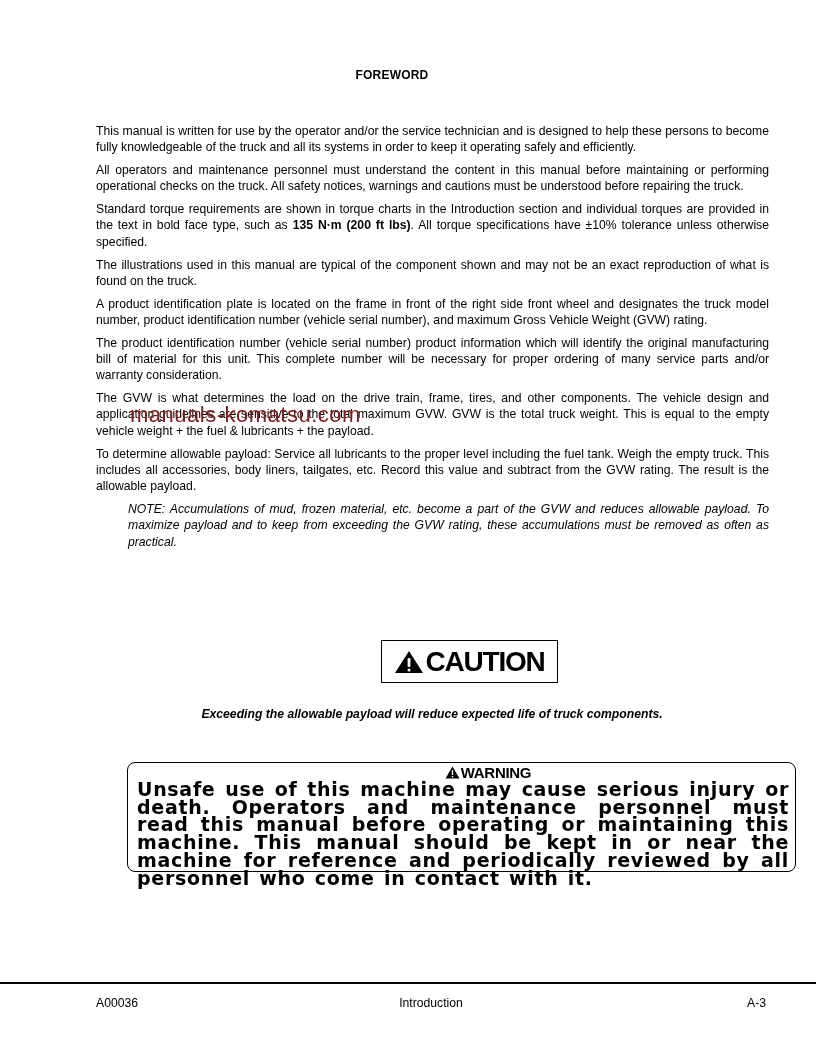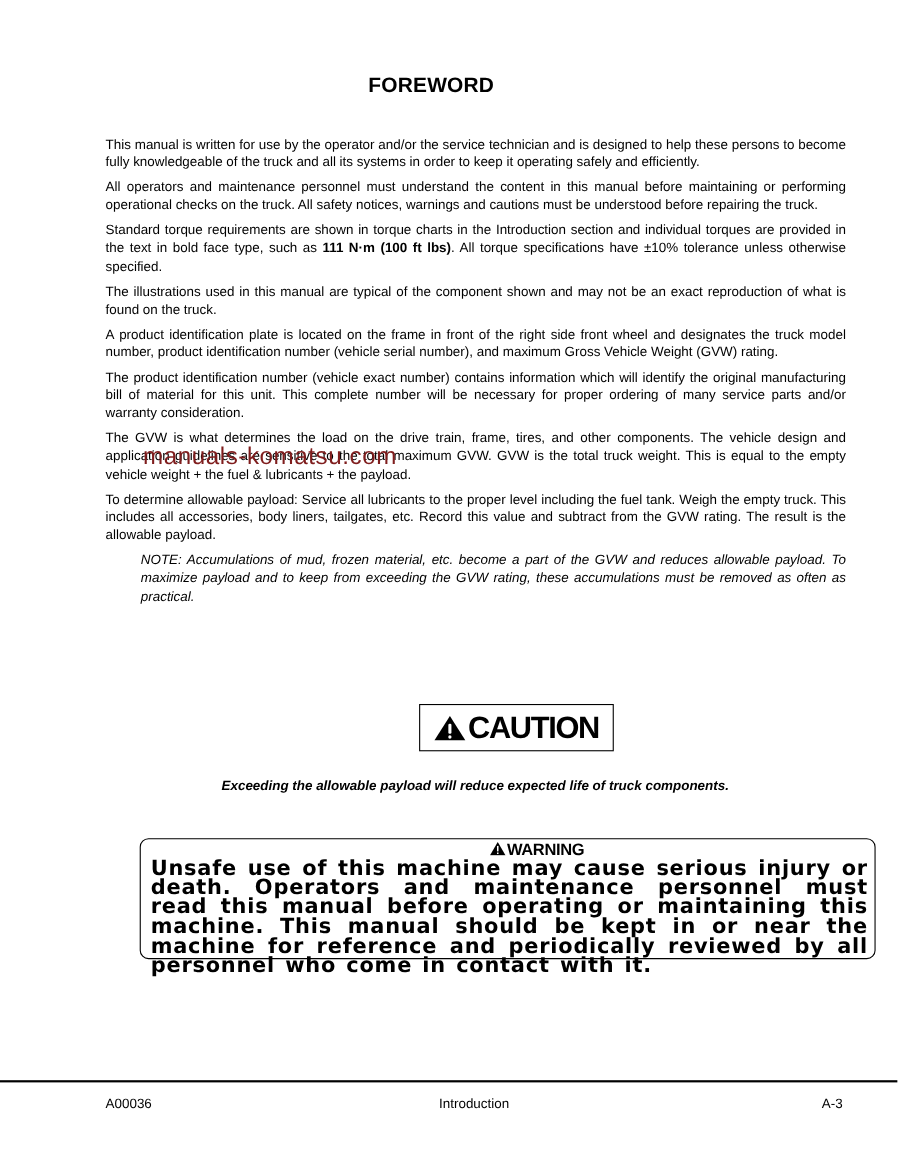--- a/index.html
+++ b/index.html
@@ -15,21 +15,21 @@
       font-family: "Liberation Sans", sans-serif;
       color: #000000;
     }
     .page-title {
       position: absolute;
       top: 68px;
       left: 0;
       width: 784px;
       text-align: center;
       font-weight: bold;
-      font-size: 19px;
+      font-size: 12px;
       letter-spacing: 0.2px;
     }
     .body-text {
       position: absolute;
       left: 96px;
       top: 123px;
       width: 673px;
       font-size: 12.2px;
       line-height: 16.3px;
       text-align: justify;
@@ -145,24 +145,24 @@
     .footer-right { right: 50px; }
   </style>
 </head>
 <body>
 
 <div class="page-title">FOREWORD</div>
 
 <div class="body-text">
   <p>This manual is written for use by the operator and/or the service technician and is designed to help these persons to become fully knowledgeable of the truck and all its systems in order to keep it operating safely and efficiently.</p>
   <p>All operators and maintenance personnel must understand the content in this manual before maintaining or performing operational checks on the truck. All safety notices, warnings and cautions must be understood before repairing the truck.</p>
-  <p><span>Standard torque requirements are shown in torque charts in the Introduction section and individual torques are provided in the text in bold face type, such as </span><span class="bold">111 N·m (100 ft lbs)</span><span>. All torque specifications have ±10% tolerance unless otherwise specified.</span></p>
+  <p><span>Standard torque requirements are shown in torque charts in the Introduction section and individual torques are provided in the text in bold face type, such as </span><span class="bold">135 N·m (200 ft lbs)</span><span>. All torque specifications have ±10% tolerance unless otherwise specified.</span></p>
   <p>The illustrations used in this manual are typical of the component shown and may not be an exact reproduction of what is found on the truck.</p>
   <p>A product identification plate is located on the frame in front of the right side front wheel and designates the truck model number, product identification number (vehicle serial number), and maximum Gross Vehicle Weight (GVW) rating.</p>
-  <p>The product identification number (vehicle exact number) contains information which will identify the original manufacturing bill of material for this unit. This complete number will be necessary for proper ordering of many service parts and/or warranty consideration.</p>
+  <p>The product identification number (vehicle serial number) product information which will identify the original manufacturing bill of material for this unit. This complete number will be necessary for proper ordering of many service parts and/or warranty consideration.</p>
   <p>The GVW is what determines the load on the drive train, frame, tires, and other components. The vehicle design and application guidelines are sensitive to the total maximum GVW. GVW is the total truck weight. This is equal to the empty vehicle weight + the fuel &amp; lubricants + the payload.</p>
   <p>To determine allowable payload: Service all lubricants to the proper level including the fuel tank. Weigh the empty truck. This includes all accessories, body liners, tailgates, etc. Record this value and subtract from the GVW rating. The result is the allowable payload.</p>
   <p class="note">NOTE: Accumulations of mud, frozen material, etc. become a part of the GVW and reduces allowable payload. To maximize payload and to keep from exceeding the GVW rating, these accumulations must be removed as often as practical.</p>
 </div>
 
 <div class="watermark">manuals-komatsu.com</div>
 
 <div class="caution-box">
   <svg class="caution-triangle" viewBox="0 0 30 24">
     <polygon points="15,1 29,23 1,23" fill="#000"></polygon>

